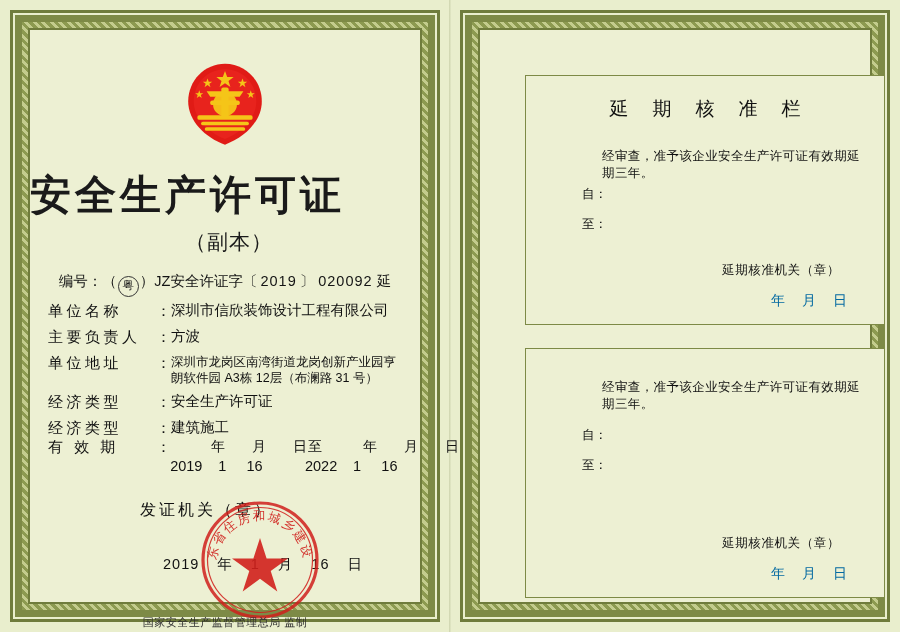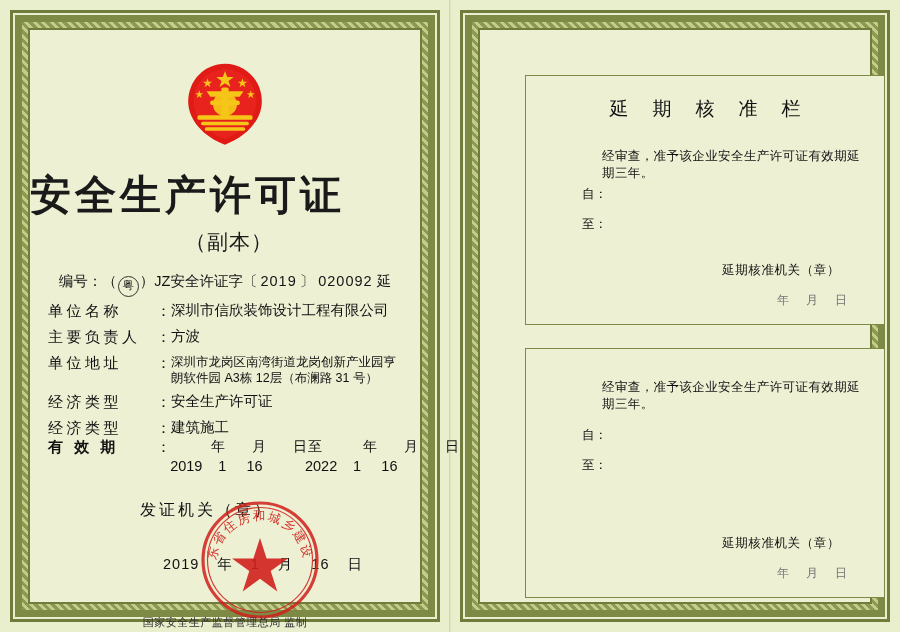--- a/index.html
+++ b/index.html
@@ -180,21 +180,20 @@
   }
   .validity-head {
     display: flex;
     align-items: flex-start;
   }
   .validity-label {
     width: 108px;
     flex: 0 0 108px;
     letter-spacing: 3.5px;
     white-space: nowrap;
-    font-weight: bold;
   }
   .validity-colon { flex: 0 0 10px; }
   .validity-ymd {
     flex: 1;
     display: flex;
     align-items: baseline;
     font-size: 14px;
     letter-spacing: 1px;
     gap: 0;
   }
@@ -304,22 +303,22 @@
   .panel-org {
     position: absolute;
     right: 44px;
     font-size: 12.5px;
     color: #111;
     letter-spacing: 0.6px;
   }
   .panel-date {
     position: absolute;
     right: 36px;
-    font-size: 12px;
-    color: #737373;
+    font-size: 14px;
+    color: #0369a1;
     letter-spacing: 1px;
   }
   .panel-date .g { display: inline-block; width: 16px; }
 </style>
 </head>
 <body>
 
 <div class="cert-wrap">
 
   <div class="page page-left">

